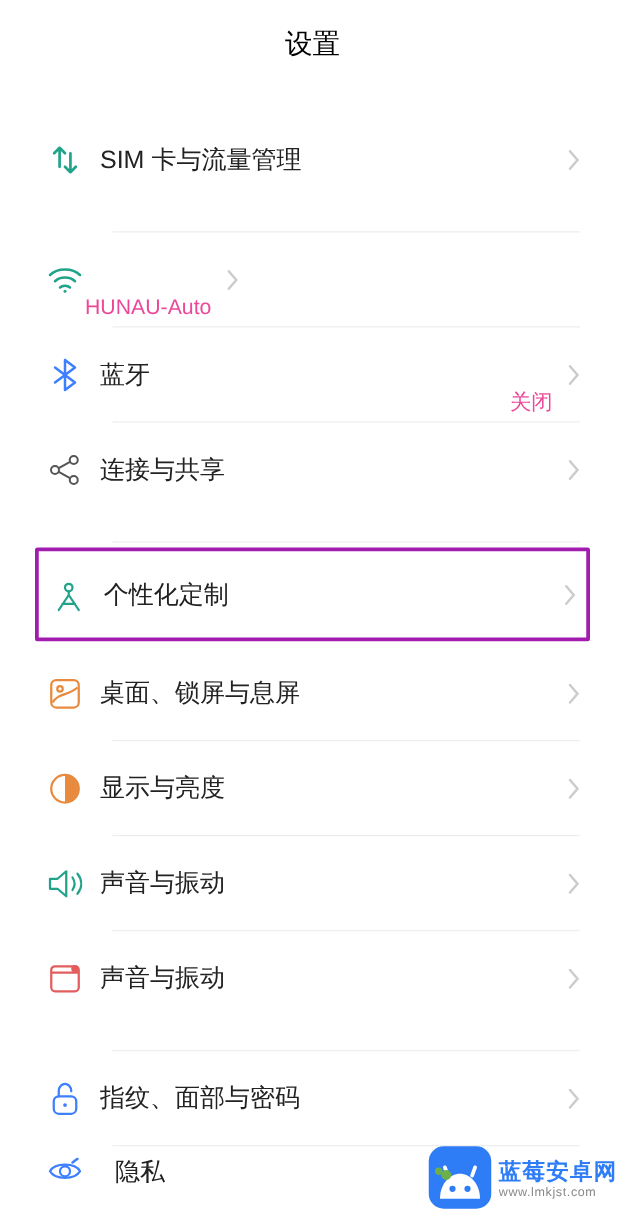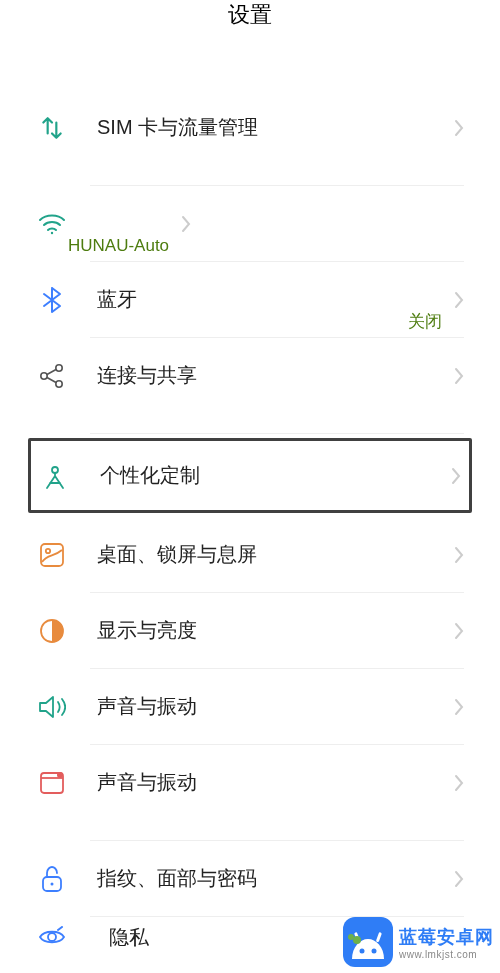--- a/index.html
+++ b/index.html
@@ -7,20 +7,21 @@
       width: 500px;
       height: 973px;
       background: #ffffff;
       font-family: -apple-system, BlinkMacSystemFont, "Segoe UI", sans-serif;
       position: relative;
       overflow: hidden;
     }
     .header {
       height: 70px;
       display: flex;
+      align-items: center;
       justify-content: center;
     }
     .header-title {
       font-size: 22px;
       font-weight: 500;
       color: #000;
     }
     .list {
       padding: 0;
     }
@@ -28,21 +29,21 @@
       height: 20px;
     }
     .row {
       height: 75px;
       display: flex;
       align-items: center;
       padding: 0 36px 0 36px;
       position: relative;
     }
     .row.highlighted {
-      border: 3px solid #404040;
+      border: 3px solid #a21caf;
       border-radius: 2px;
       margin: 4px 28px;
       padding: 0 8px 0 8px;
     }
     .divider {
       height: 1px;
       background: #eeeeee;
       margin-left: 90px;
       margin-right: 36px;
     }
@@ -51,25 +52,25 @@
       height: 32px;
       display: flex;
       align-items: center;
       justify-content: center;
       flex-shrink: 0;
     }
     .label {
       flex: 1;
       font-size: 20px;
       color: #222;
-      margin-left: 29px;
+      margin-left: 12px;
     }
     .value {
       font-size: 17px;
-      color: #4d7c0f;
+      color: #ec4899;
       margin-right: 12px;
       margin-top: 44px;
     }
     .chevron {
       width: 10px;
       height: 18px;
       flex-shrink: 0;
     }
     .chevron svg { display: block; }
     .watermark {

